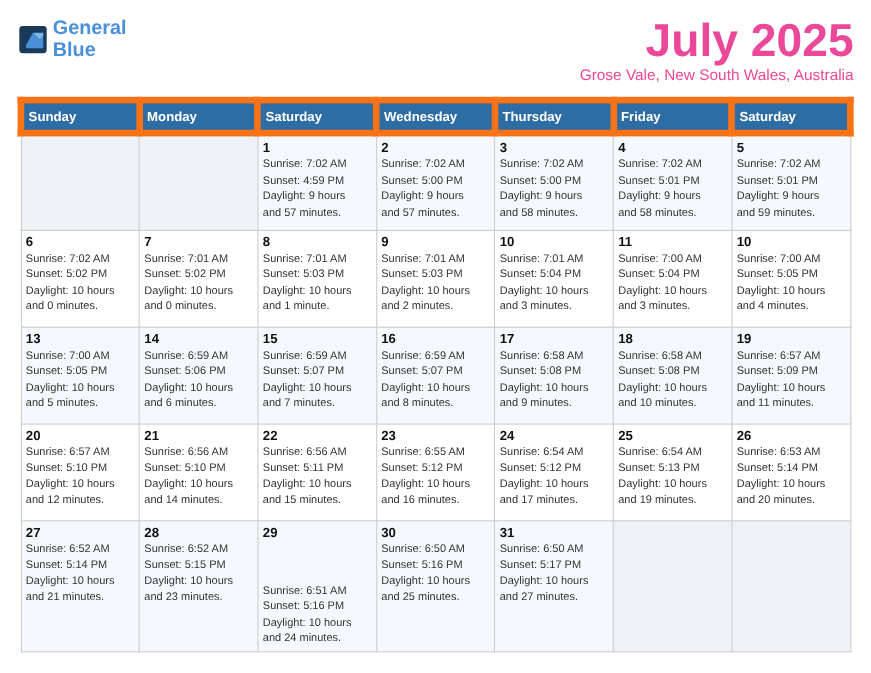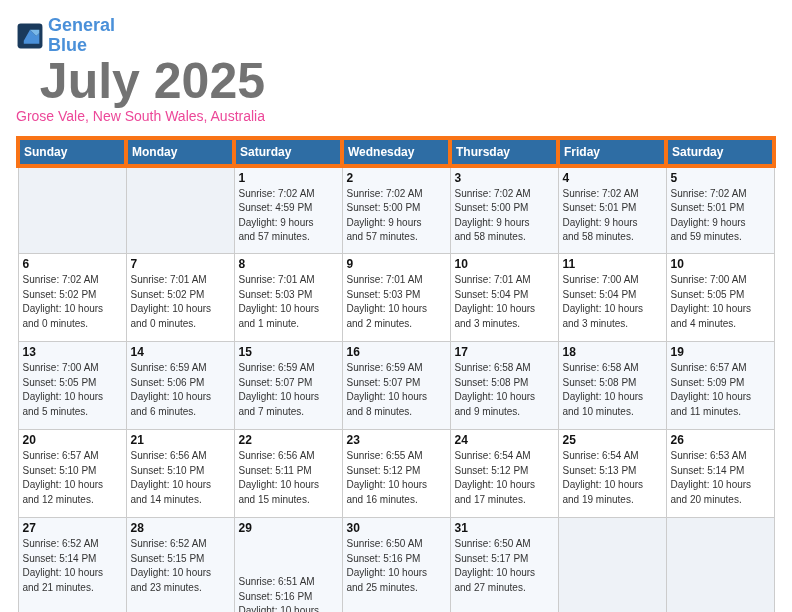--- a/index.html
+++ b/index.html
@@ -8,21 +8,20 @@
       background: #fff;
       width: 792px;
       min-height: 612px;
       padding: 16px;
     }
     .header {
       display: flex;
       justify-content: space-between;
       align-items: flex-start;
       margin-bottom: 12px;
-      flex-direction: column;
     }
     .logo {
       display: flex;
       align-items: center;
     }
     .logo-text {
       font-size: 18px;
       font-weight: bold;
       color: #1a3a5c;
       line-height: 1.1;
@@ -32,43 +31,43 @@
     }
     .logo-icon {
       width: 28px;
       height: 28px;
       margin-right: 4px;
     }
     .title-area {
       text-align: right;
     }
     .month-title {
-      font-size: 50px;
+      font-size: 42px;
       font-weight: bold;
-      color: #737373;
+      color: #ec4899;
       line-height: 1;
     }
     .subtitle {
       font-size: 14px;
       color: #ec4899;
       margin-top: 2px;
     }
     table {
       width: 100%;
       border-collapse: collapse;
       font-size: 10.5px;
     }
     thead th {
       background: #2e6da4;
       color: #fff;
       padding: 5px 4px;
       text-align: left;
       font-size: 12px;
       font-weight: bold;
-      border: 4px solid #f97316;
+      border: 6px solid #f97316;
     }
     tbody td {
       border: 1px solid #ccc;
       vertical-align: top;
       padding: 3px 4px;
       width: 14.28%;
       height: 88px;
       background: #fff;
     }
     tbody tr:nth-child(odd) td {

